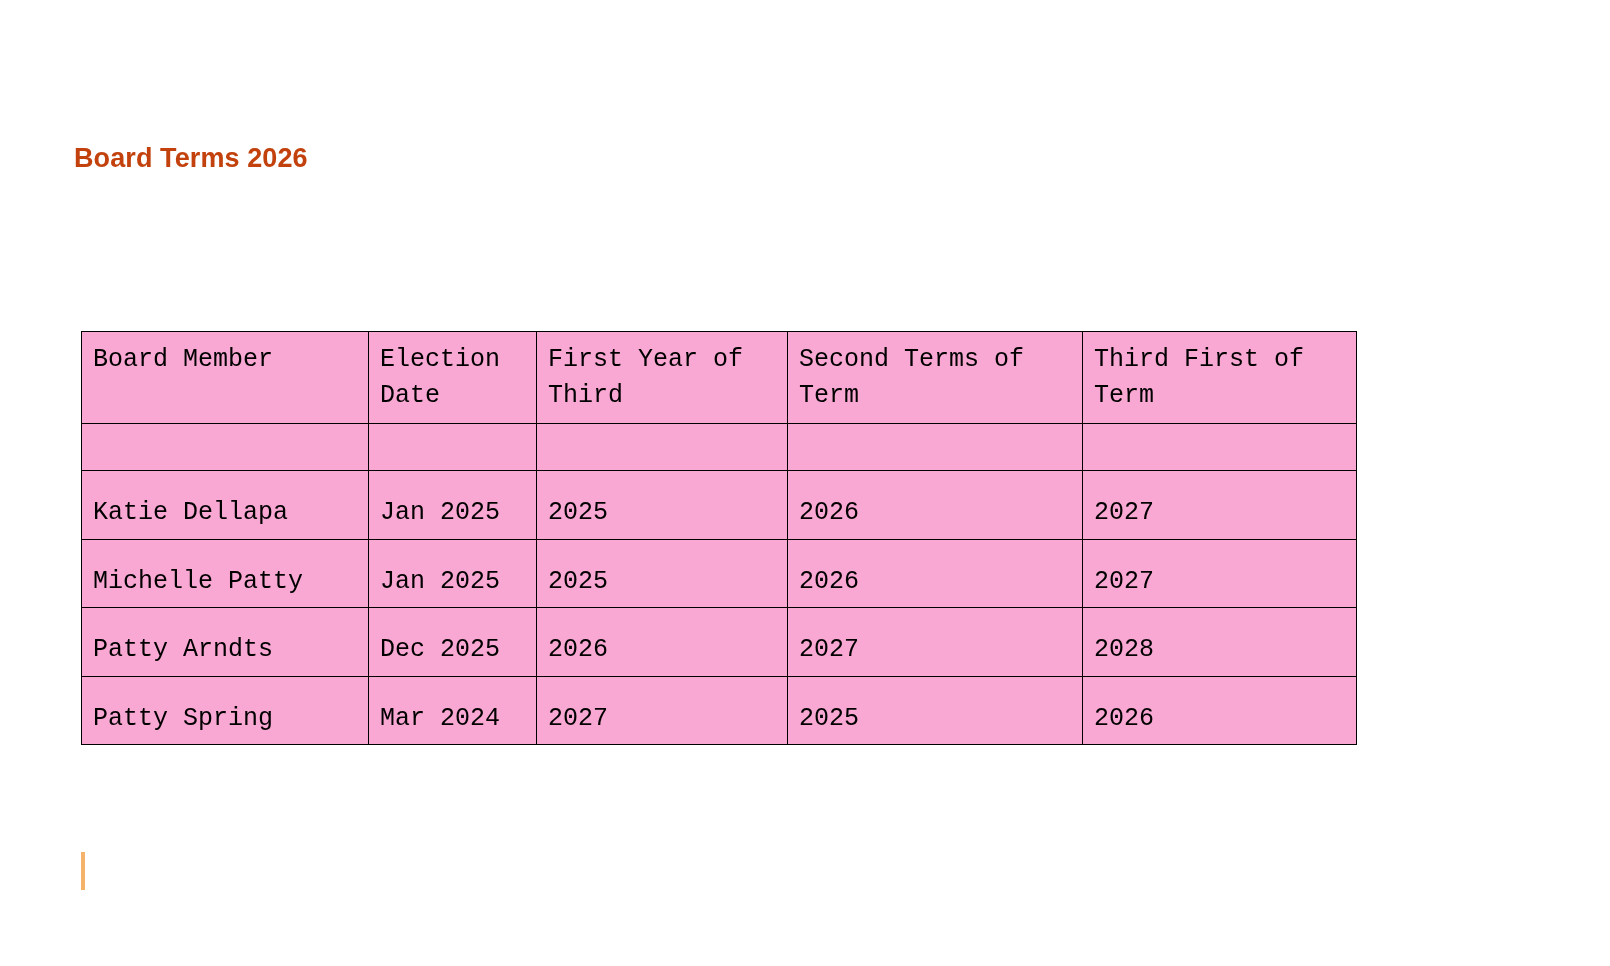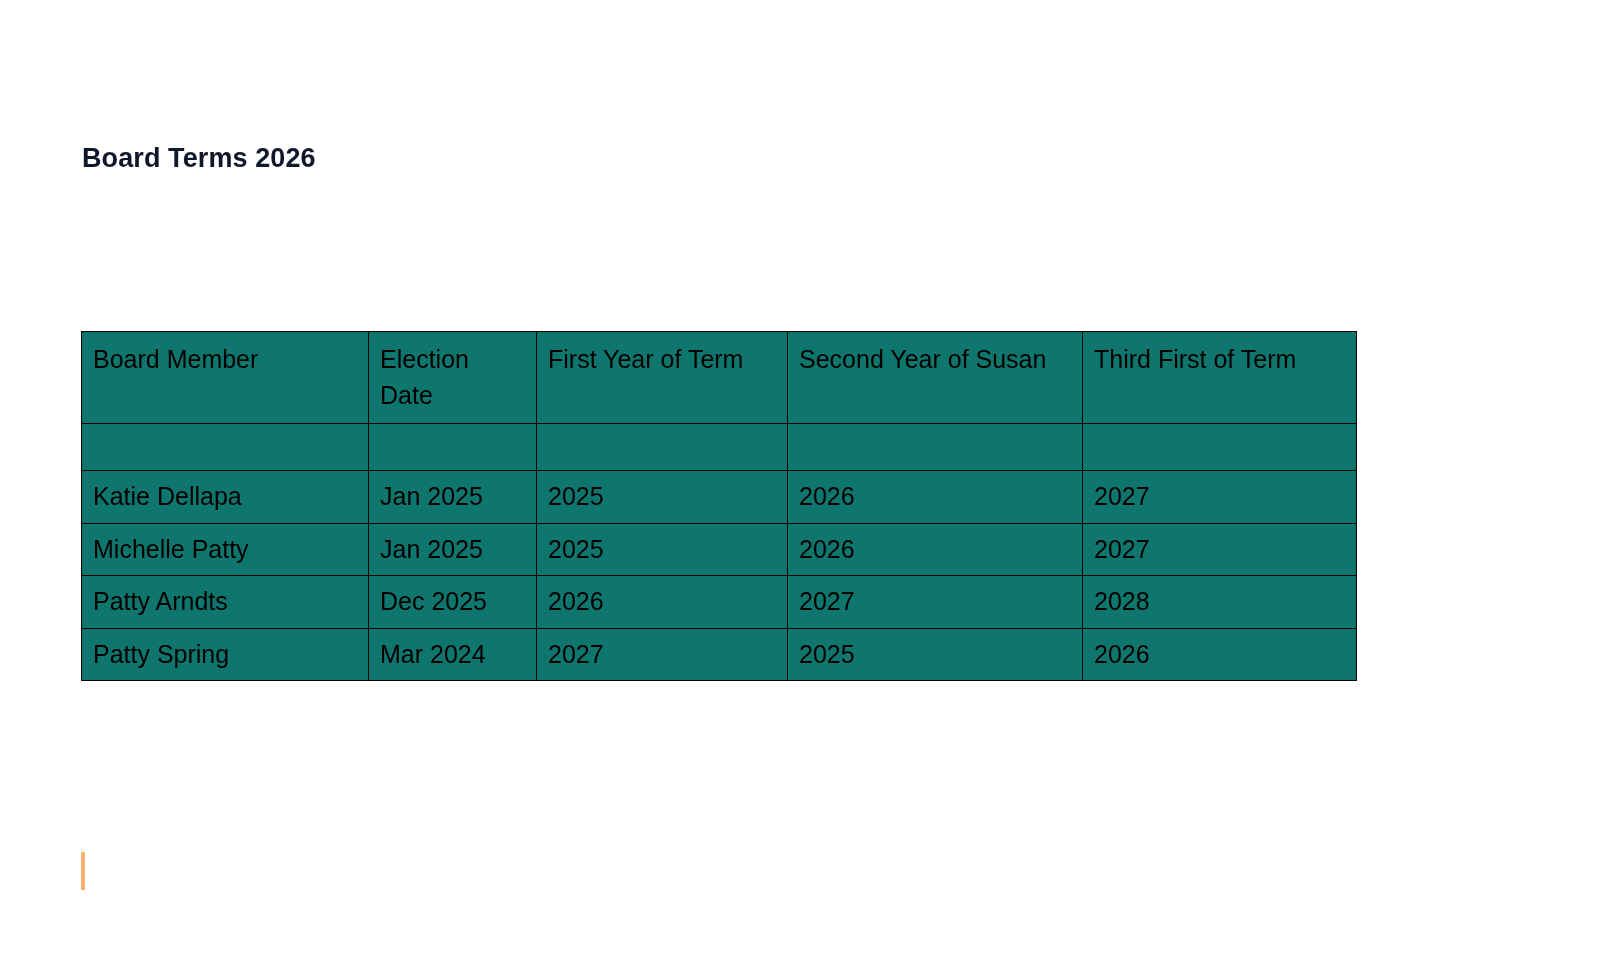--- a/index.html
+++ b/index.html
@@ -15,39 +15,40 @@
     overflow: hidden;
     position: relative;
   }
   .page {
     position: absolute;
     inset: 0;
     background: #ffffff;
   }
   .doc-title {
     position: absolute;
-    left: 82px;
+    left: 74px;
     top: 143px;
     font-size: 27px;
     font-weight: bold;
     letter-spacing: 0.1px;
-    color: #0f172a;
+    color: #c2410c;
     white-space: nowrap;
   }
   .table-wrap {
     position: absolute;
     left: 81px;
     top: 331px;
     width: 1275px;
   }
   table.board-table {
     border-collapse: collapse;
     table-layout: fixed;
     width: 1275px;
-    background: #0f766e;
+    background: #f9a8d4;
+    font-family: Liberation Mono, monospace;
   }
   table.board-table td,
   table.board-table th {
     border: 1px solid #000000;
     padding: 10px 10px 10px 11px;
     font-size: 25px;
     font-weight: normal;
     text-align: left;
     vertical-align: top;
     line-height: 1.42;
@@ -55,21 +56,21 @@
     word-wrap: break-word;
   }
   table.board-table col.c0 { width: 287px; }
   table.board-table col.c1 { width: 168px; }
   table.board-table col.c2 { width: 251px; }
   table.board-table col.c3 { width: 295px; }
   table.board-table col.c4 { width: 274px; }
 
   tr.header-row td { height: 70px; }
   tr.spacer-row td { height: 34px; padding-top: 6px; padding-bottom: 6px; }
-  tr.data-row td { height: 34px; padding-top: 8px; padding-bottom: 8px; }
+  tr.data-row td { height: 34px; padding-top: 24px; padding-bottom: 8px; }
 
   .cursor-bar {
     position: absolute;
     left: 81px;
     top: 852px;
     width: 4px;
     height: 38px;
     background: #f5b26b;
   }
 </style>
@@ -86,22 +87,22 @@
         <col class="c0">
           <col class="c1">
           <col class="c2">
           <col class="c3">
           <col class="c4">
       </colgroup>
       <tbody>
         <tr class="header-row">
           <td>Board Member</td>
           <td>Election Date</td>
-          <td>First Year of Term</td>
-          <td>Second Year of Susan</td>
+          <td>First Year of Third</td>
+          <td>Second Terms of Term</td>
           <td>Third First of Term</td>
         </tr>
         <tr class="spacer-row">
           <td></td>
           <td></td>
           <td></td>
           <td></td>
           <td></td>
         </tr>
         <tr class="data-row">

